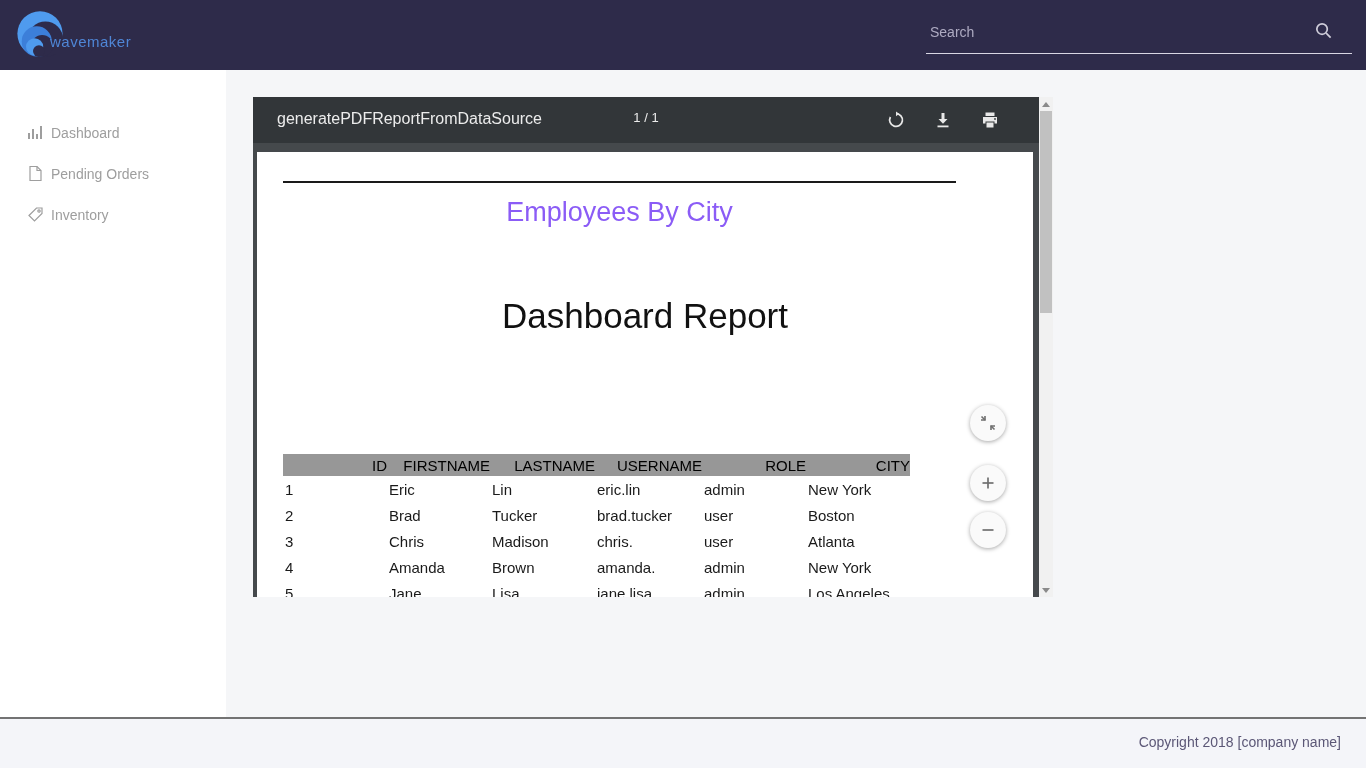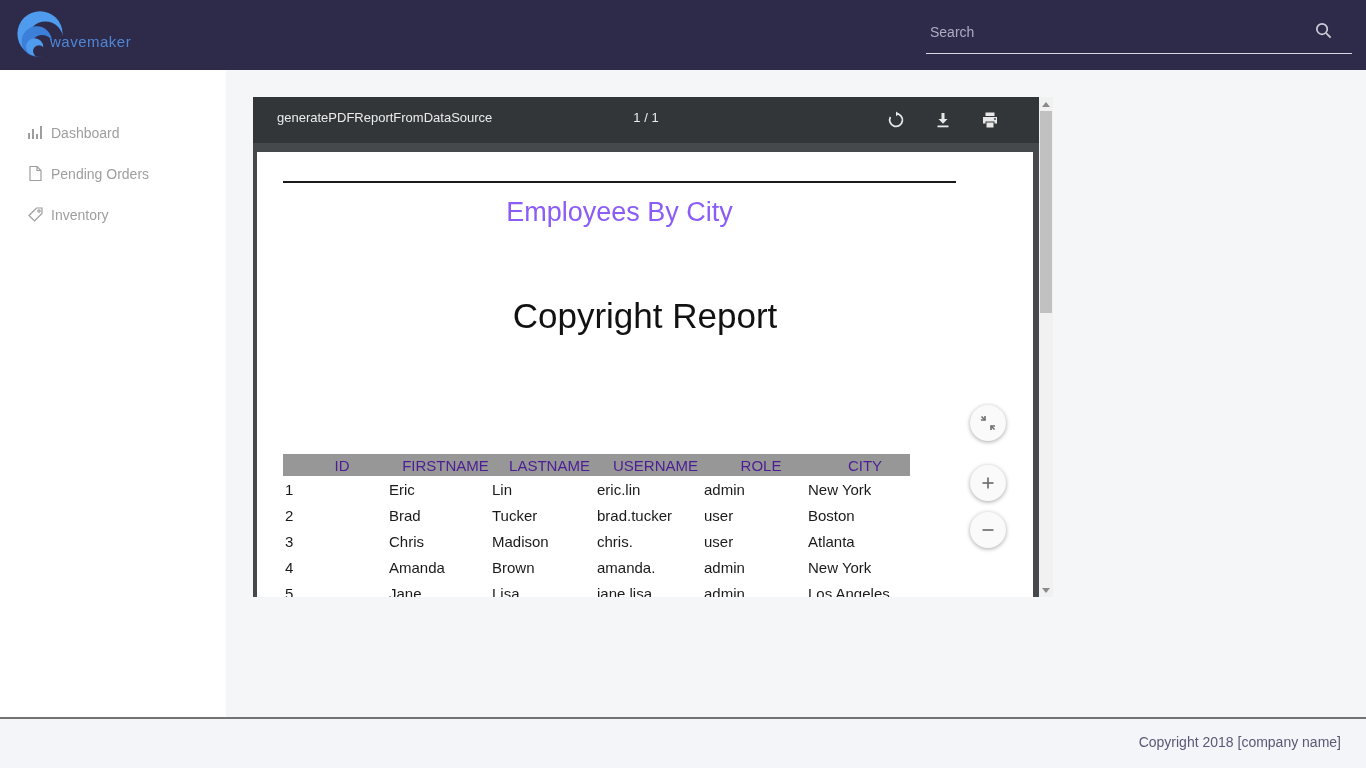--- a/index.html
+++ b/index.html
@@ -23,33 +23,33 @@
   .side-item .s-icon { width:17px; height:17px; flex:0 0 17px; color:#9e9e9e; }
   .side-item .s-label { margin-left:7px; font-size:14px; color:#9e9e9e; }
 
   
   .content { position:absolute; left:226px; top:70px; right:0; bottom:51px; background:#f5f6f8; }
 
   
   .pdf-viewer { position:absolute; left:27px; top:27px; width:800px; height:500px; overflow:hidden; }
   .v-main { position:absolute; left:0; top:0; width:786px; height:500px; }
   .v-toolbar { position:relative; width:786px; height:46px; background:#323639; }
-  .v-title { position:absolute; left:24px; top:13px; font-size:13px; color:#ececec; font-weight:500; }
+  .v-title { position:absolute; left:24px; top:13px; font-size:16px; color:#ececec; font-weight:500; }
   .v-page { position:absolute; left:50%; transform:translateX(-50%); top:13px; font-size:13px; color:#ececec; }
   .v-actions { position:absolute; right:40px; top:0; height:46px; display:flex; align-items:center; gap:29px; }
   .v-actions .t-btn { width:18px; height:18px; color:#e8e8e8; cursor:pointer; }
   .v-canvas { width:786px; height:454px; background:#45494c; overflow:hidden; padding:9px 6px 0 4px; }
   .pdf-page { position:relative; width:776px; height:900px; background:#ffffff; color:#111; }
 
   .rule-band { position:absolute; left:26px; top:29px; width:673px; border-top:2px solid #1a1a1a; }
   .doc-h1 { margin-top:14px; text-align:center; font-size:27px; font-weight:400; color:#8b5cf6; }
   .doc-h2 { position:absolute; left:0; top:144px; width:100%; text-align:center; font-size:35px; font-weight:400; color:#111; }
 
   .report-table { position:absolute; left:26px; top:302px; width:627px; border-collapse:collapse; table-layout:fixed; }
-  .report-table th { background:#979797; color:#4c1d95; font-weight:400; font-size:15px; text-align:center; height:22px; padding:0 0 0 14px; white-space:nowrap; overflow:hidden; }
+  .report-table th { background:#979797; color:#000000; font-weight:400; font-size:15px; text-align:right; height:22px; padding:0 0 0 14px; white-space:nowrap; overflow:hidden; }
   .report-table td { font-size:15px; color:#1a1a1a; height:26px; padding:0 0 0 2px; white-space:nowrap; overflow:hidden; }
   .report-table col:nth-child(1){width:104px;} .report-table col:nth-child(2){width:103px;}
   .report-table col:nth-child(3){width:105px;} .report-table col:nth-child(4){width:107px;}
   .report-table col:nth-child(5){width:104px;} .report-table col:nth-child(6){width:104px;}
 
   
   .v-scroll { position:absolute; right:0; top:0; width:14px; height:500px; background:#f1f1f1; }
   .sc-up, .sc-down { position:absolute; left:0; width:14px; height:14px; display:flex; align-items:center; justify-content:center; cursor:pointer; }
   .sc-up { top:0; } .sc-down { bottom:0; }
   .sc-up::after { content:""; border-left:4px solid transparent; border-right:4px solid transparent; border-bottom:5px solid #8a8a8a; }
@@ -143,21 +143,21 @@
               <circle cx="14" cy="8" r="0.9" fill="#323639"></circle>
             </svg>
           </div>
         </div>
 
         <div class="v-canvas">
           <div class="pdf-page">
             <div class="rule-band">
               <div class="doc-h1">Employees By City</div>
             </div>
-            <div class="doc-h2">Copyright Report</div>
+            <div class="doc-h2">Dashboard Report</div>
 
             <table class="report-table">
               <colgroup>
                   <col>
                   <col>
                   <col>
                   <col>
                   <col>
                   <col>
                 </colgroup>

